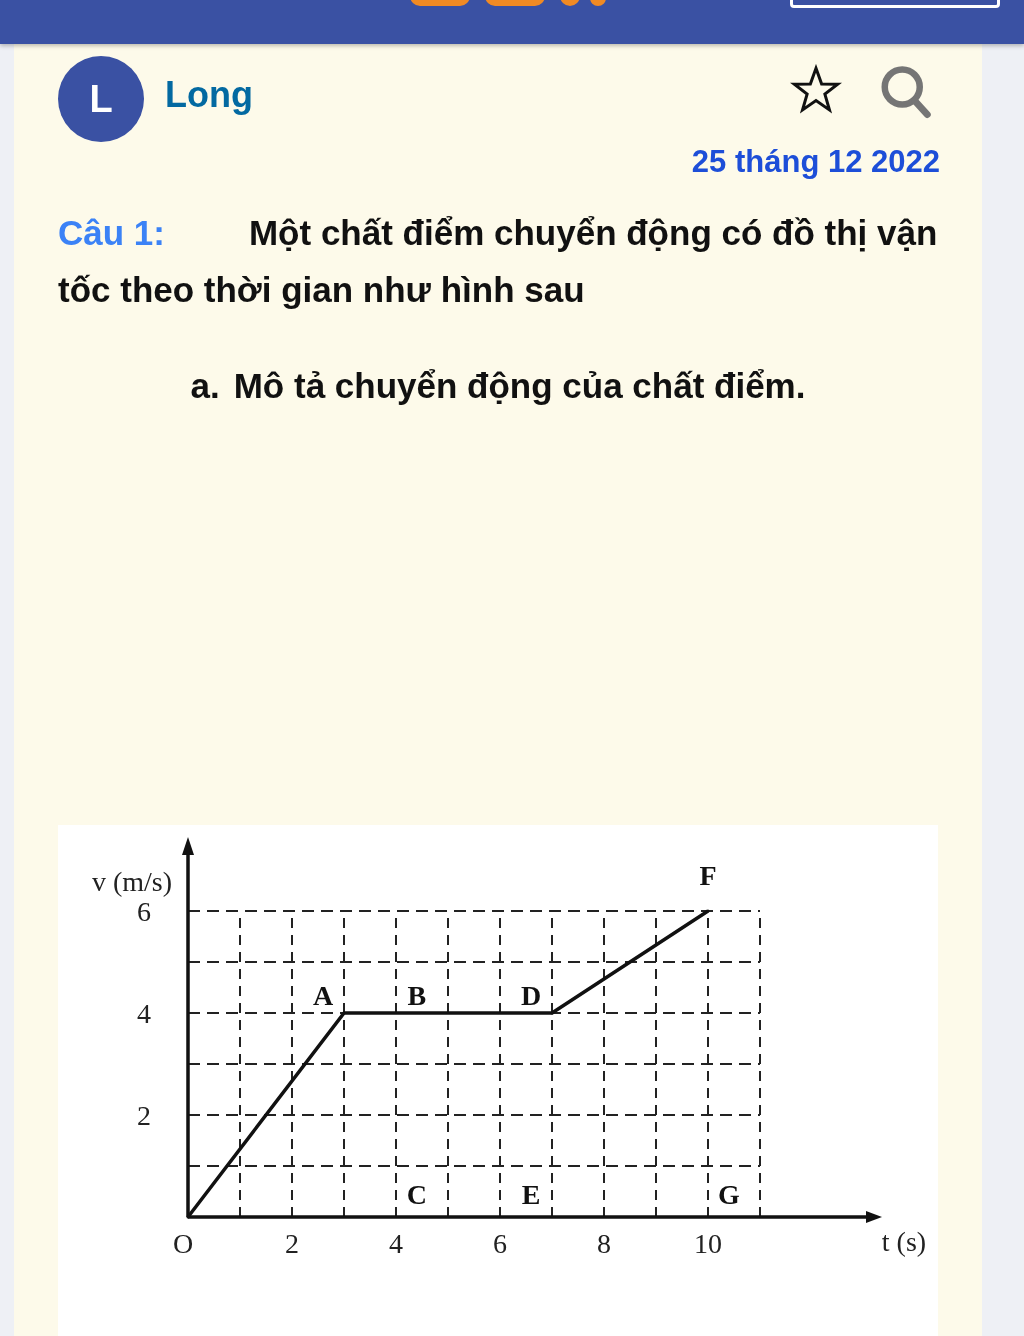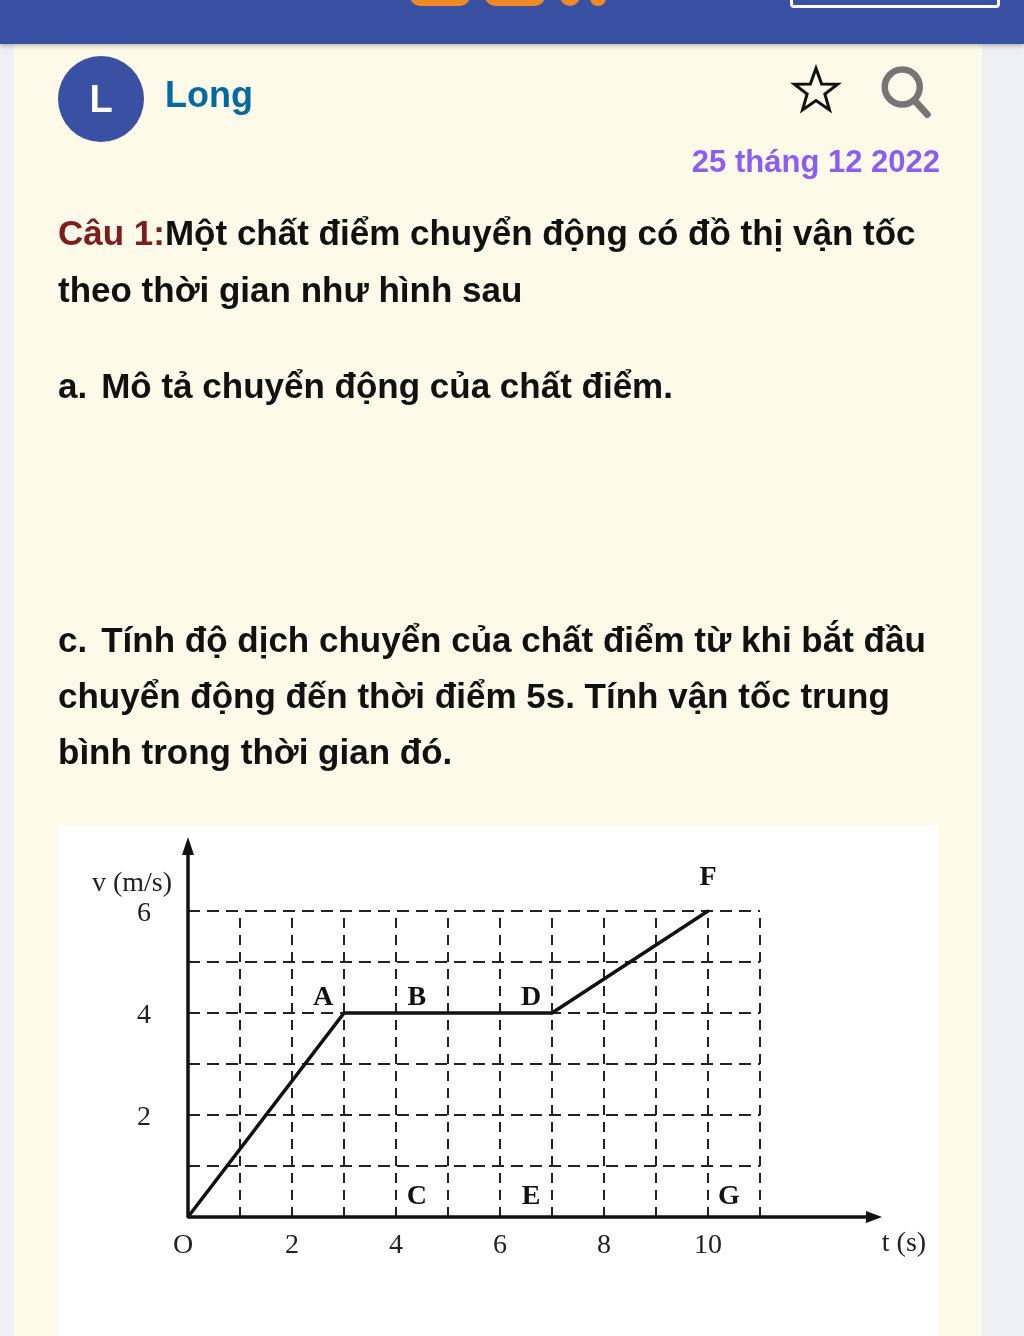--- a/index.html
+++ b/index.html
@@ -33,27 +33,27 @@
     position: absolute; left: 44px; top: 12px; width: 86px; height: 86px;
     border-radius: 50%; background: #3a51a3; color: #ffffff;
     font-size: 38px; font-weight: bold; text-align: center; line-height: 86px;
   }
   .author {
     position: absolute; left: 151px; top: 30px; font-size: 36px; font-weight: bold; color: #0369a1;
   }
   .star-icon { position: absolute; left: 776px; top: 20px; width: 52px; height: 52px; }
   .search-icon { position: absolute; left: 862px; top: 18px; width: 60px; height: 60px; }
   .date {
-    position: absolute; right: 42px; top: 100px; font-size: 31px; font-weight: bold; color: #8b5cf6;
+    position: absolute; right: 42px; top: 100px; font-size: 31px; font-weight: bold; color: #1d4ed8;
   }
   .q-title {
     position: absolute; left: 44px; top: 160px; width: 880px;
     font-size: 35px; font-weight: bold; color: #111111; line-height: 57px;
   }
-  .q-num { color: #7f1d1d; }
+  .q-num { color: #3b82f6; margin-right: 84px; }
   .q-item {
     position: absolute; left: 44px; width: 880px;
     font-size: 35px; font-weight: bold; color: #111111; line-height: 56px;
   }
   .q-item .lbl { margin-right: 14px; }
   .chart-box {
     position: absolute; left: 44px; top: 781px; width: 880px; height: 576px; background: #ffffff;
   }
   .chart-box svg { position: absolute; left: 0; top: 0; }
   .serif { font-family: "Liberation Serif", "DejaVu Serif", serif; }
@@ -82,25 +82,22 @@
     <circle cx="10.5" cy="10" r="7" fill="none" stroke="#757575" stroke-width="2.6"></circle>
     <line x1="15.5" y1="15.5" x2="20.5" y2="21" stroke="#757575" stroke-width="2.8" stroke-linecap="round"></line>
   </svg>
 
   <div class="date">25 tháng 12 2022</div>
 
   <div class="q-title">
     <span class="q-num">Câu 1:</span><span>Một chất điểm chuyển động có đồ thị vận tốc theo thời gian như hình sau</span>
   </div>
 
-  <div class="q-item" style="top:314px;">
+  <div class="q-item" style="top:314px;text-align:center;">
     <span class="lbl">a.</span><span>Mô tả chuyển động của chất điểm.</span>
-  </div>
-  <div class="q-item" style="top:568px;">
-    <span class="lbl">c.</span><span>Tính độ dịch chuyển của chất điểm từ khi bắt đầu chuyển động đến thời điểm 5s. Tính vận tốc trung bình trong thời gian đó.</span>
   </div>
 
   <div class="chart-box">
     <svg id="chart" width="880" height="450">
       <g id="grid">
           <line x1="182" y1="392" x2="182" y2="86" stroke="#222" stroke-width="2" stroke-dasharray="10 7"></line>
           <line x1="234" y1="392" x2="234" y2="86" stroke="#222" stroke-width="2" stroke-dasharray="10 7"></line>
           <line x1="286" y1="392" x2="286" y2="86" stroke="#222" stroke-width="2" stroke-dasharray="10 7"></line>
           <line x1="338" y1="392" x2="338" y2="86" stroke="#222" stroke-width="2" stroke-dasharray="10 7"></line>
           <line x1="390" y1="392" x2="390" y2="86" stroke="#222" stroke-width="2" stroke-dasharray="10 7"></line>

